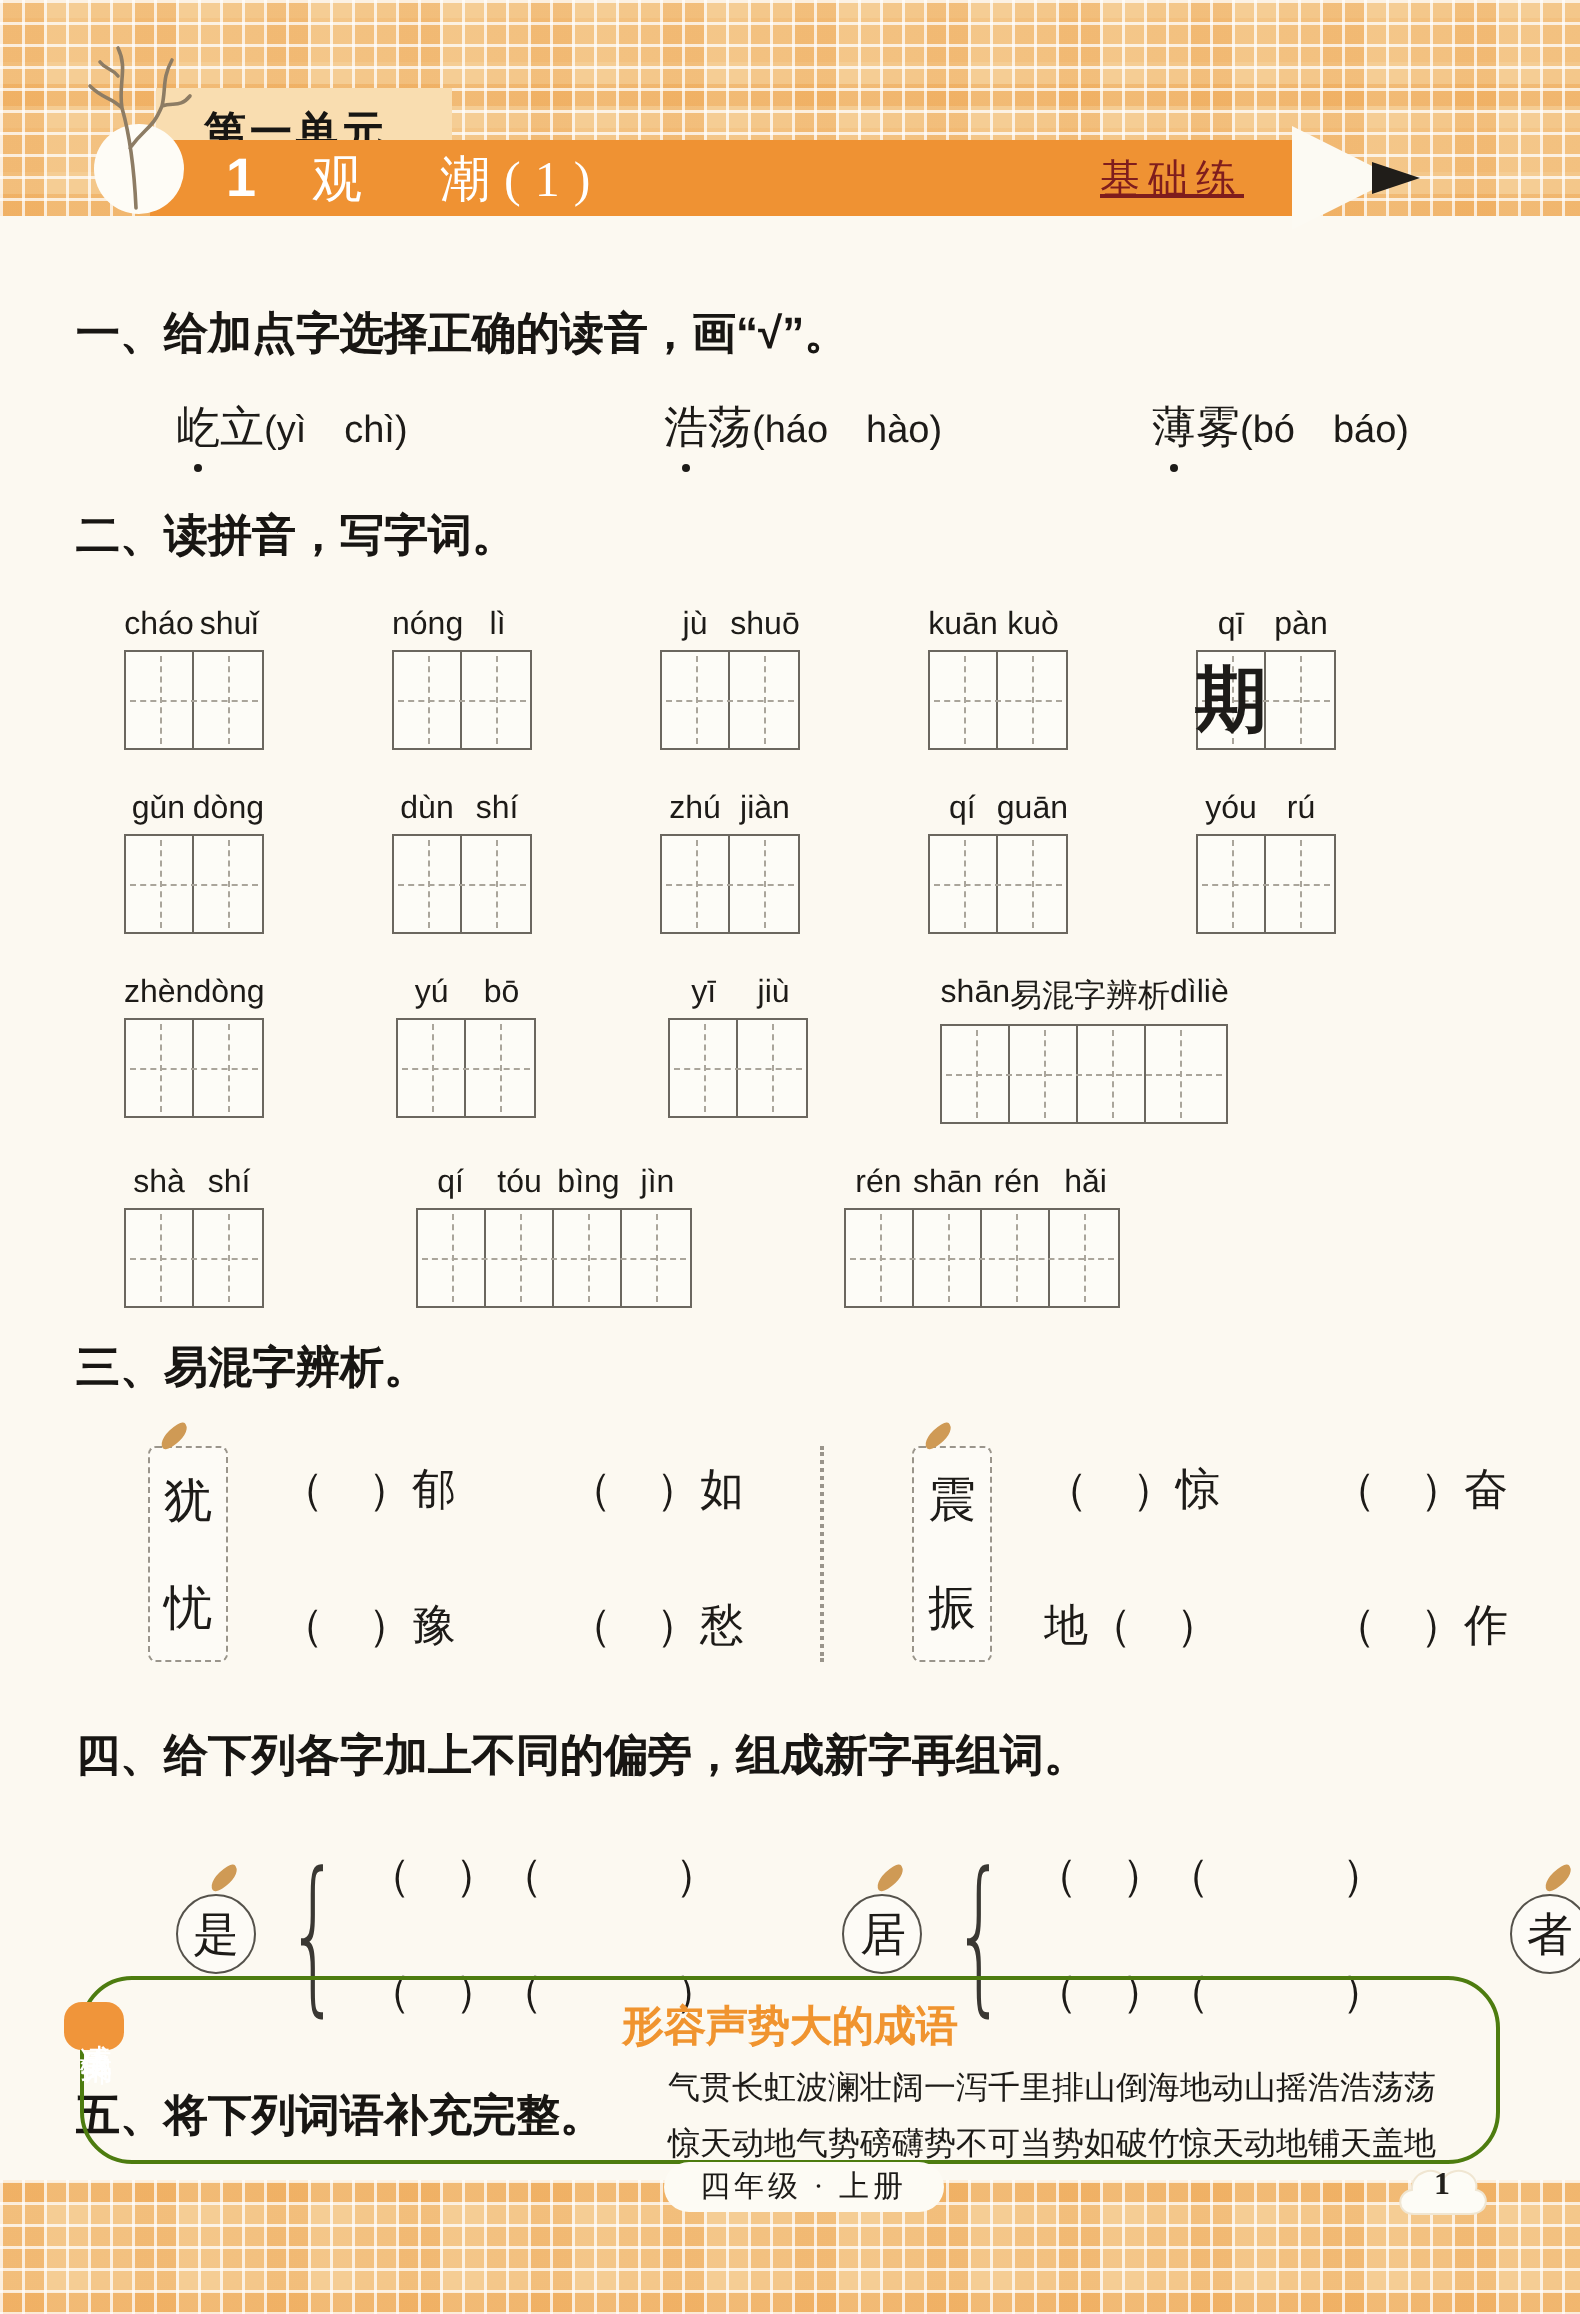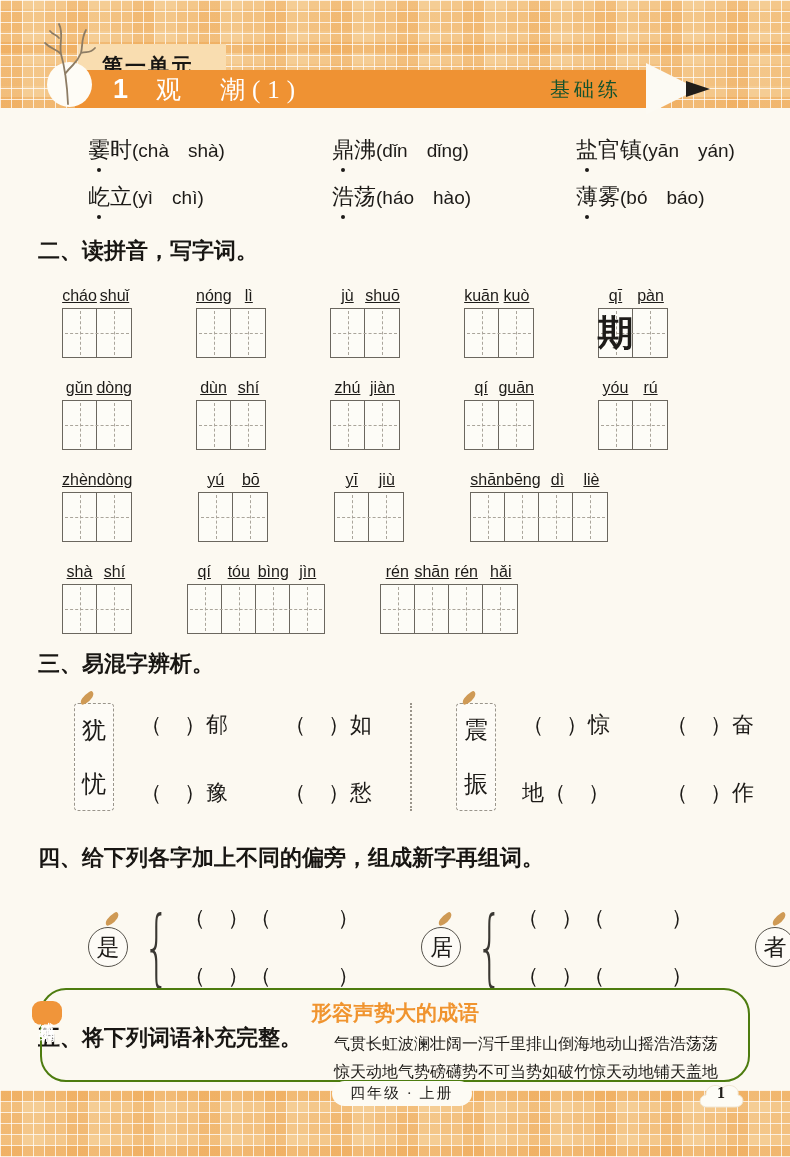--- a/index.html
+++ b/index.html
@@ -20,21 +20,21 @@
 
   
   .header { position:absolute; top:0; left:0; right:0; height:108px; }
   .unit-band { position:absolute; left:78px; top:44px; width:148px; height:26px;
                background:#f9ddb0; z-index:2; display:flex; align-items:center; }
   .unit-band span { font:700 21px "Liberation Sans",sans-serif; color:#181613; padding-left:24px; letter-spacing:2px;margin-top:17px; }
   .title-band { position:absolute; left:75px; top:70px; width:571px; height:38px;
                 background:#ef9233; z-index:2; display:flex; align-items:center; }
   .lesson-no { margin-left:38px; font:700 27px "Liberation Sans",sans-serif; color:#fff; }
   .lesson-title { margin-left:28px; font:400 25px "Liberation Serif",serif; letter-spacing:7px; color:#fff; }
-  .badge { margin-left:auto; margin-right:24px; font:400 20px "Liberation Serif",serif; letter-spacing:4px; color:#14532d; }
+  .badge { margin-left:auto; margin-right:24px; font:400 20px "Liberation Serif",serif; letter-spacing:4px; color:#7f1d1d;text-decoration:underline; }
   .pencil-tip { position:absolute; left:646px; top:63px; width:0; height:0; z-index:3;
                 border-top:26px solid transparent; border-bottom:26px solid transparent;
                 border-left:52px solid #fcfaf3; }
   .tip-black { position:absolute; left:686px; top:81px; width:0; height:0; z-index:4;
                border-top:8px solid transparent; border-bottom:8px solid transparent;
                border-left:24px solid #201d19; }
   .tree-circle { position:absolute; left:47px; top:62px; width:45px; height:45px;
                  background:#fefcf6; border-radius:50%; z-index:3; }
   .tree-svg { position:absolute; left:40px; top:20px; width:58px; height:86px; z-index:4; }
 
@@ -50,22 +50,22 @@
   
   .s1-row { display:flex; margin-top:17px; padding-left:50px; }
   .s1-item { width:244px; font-size:22px; white-space:nowrap; }
   .s1-item:last-child { width:auto; }
   .s1-item .p { font:400 19px "Liberation Sans",sans-serif; }
   .ch { position:relative; display:inline-block; }
   .du::after { content:""; position:absolute; width:4px; height:4px; border-radius:50%;
                background:#1d1b18; left:50%; bottom:-7px; transform:translateX(-50%); }
 
   
-  .s2-row { display:flex; margin-top:21px; padding-left:24px;text-decoration:underline; }
-  .g0,.g1 { gap:64px; } .g2 { gap:66px; } .g3 { gap:55px; }
+  .s2-row { display:flex; margin-top:21px; padding-left:24px; }
+  .g0,.g1 { gap:64px; } .g2 { gap:66px; } .g3 { gap:76px; }
   .pin-group {}
   .pin-row { display:flex; margin-bottom:3px; }
   .syl { flex:1; text-align:center; font:400 16px "Liberation Sans",sans-serif; white-space:nowrap; }
   .cellbox { display:flex; border:1px solid #6b675f; position:relative; background:rgba(255,255,255,.45); }
   .cell { width:34px; height:48px; position:relative; border-right:1px solid #6b675f; }
   .cell:last-child { border-right:none; }
   .cell::before { content:""; position:absolute; left:50%; top:2px; bottom:2px; border-left:1px dashed #aaa59b; }
   .cellbox::after { content:""; position:absolute; left:2px; right:2px; top:50%; border-top:1px dashed #aaa59b; }
   .filled { position:absolute; inset:0; display:flex; align-items:center; justify-content:center;
             font:600 36px "Liberation Serif",serif; z-index:2; }
@@ -131,26 +131,22 @@
     <div class="pencil-tip"></div>
     <div class="tip-black"></div>
     <div class="tree-circle"></div>
     <svg class="tree-svg" viewBox="0 0 58 86">
       <path d="M28 84 C27 62 25 48 21 34 M21 34 C19 22 24 14 19 4 M21 34 C15 28 12 30 5 23 M25 54 C33 43 36 45 41 33 M41 33 C43 25 41 19 46 10 M41 33 C47 31 50 34 55 28 M19 18 C16 14 13 15 10 11" stroke="#8d7c64" fill="none" stroke-width="1.8" stroke-linecap="round"></path>
     </svg>
   </header>
 
   <main>
     <section id="sec1">
+      <h2 class="sec">一、给加点字选择正确的读音，画“√”。</h2>
       <div id="s1-rows">
-          <div class="s1-row">
-            <span class="s1-item"><span class="w"><span class="ch du">霎</span><span class="ch">时</span></span><span class="p">(chà  shà)</span></span>
-            <span class="s1-item"><span class="w"><span class="ch du">鼎</span><span class="ch">沸</span></span><span class="p">(dǐn  dǐng)</span></span>
-            <span class="s1-item"><span class="w"><span class="ch du">盐</span><span class="ch">官</span><span class="ch">镇</span></span><span class="p">(yān  yán)</span></span>
-          </div>
           <div class="s1-row">
             <span class="s1-item"><span class="w"><span class="ch du">屹</span><span class="ch">立</span></span><span class="p">(yì  chì)</span></span>
             <span class="s1-item"><span class="w"><span class="ch du">浩</span><span class="ch">荡</span></span><span class="p">(háo  hào)</span></span>
             <span class="s1-item"><span class="w"><span class="ch du">薄</span><span class="ch">雾</span></span><span class="p">(bó  báo)</span></span>
           </div>
         </div>
     </section>
 
     <section id="sec2">
       <h2 class="sec">二、读拼音，写字词。</h2>
@@ -288,21 +284,21 @@
                 <span class="syl">jiù</span>
               </div>
               <div class="cellbox">
                 <div class="cell"></div>
                 <div class="cell"></div>
               </div>
             </div>
             <div class="pin-group">
               <div class="pin-row">
                 <span class="syl">shān</span>
-                <span class="syl">bēng</span>
+                <span class="syl">易混字辨析</span>
                 <span class="syl">dì</span>
                 <span class="syl">liè</span>
               </div>
               <div class="cellbox">
                 <div class="cell"></div>
                 <div class="cell"></div>
                 <div class="cell"></div>
                 <div class="cell"></div>
               </div>
             </div>

